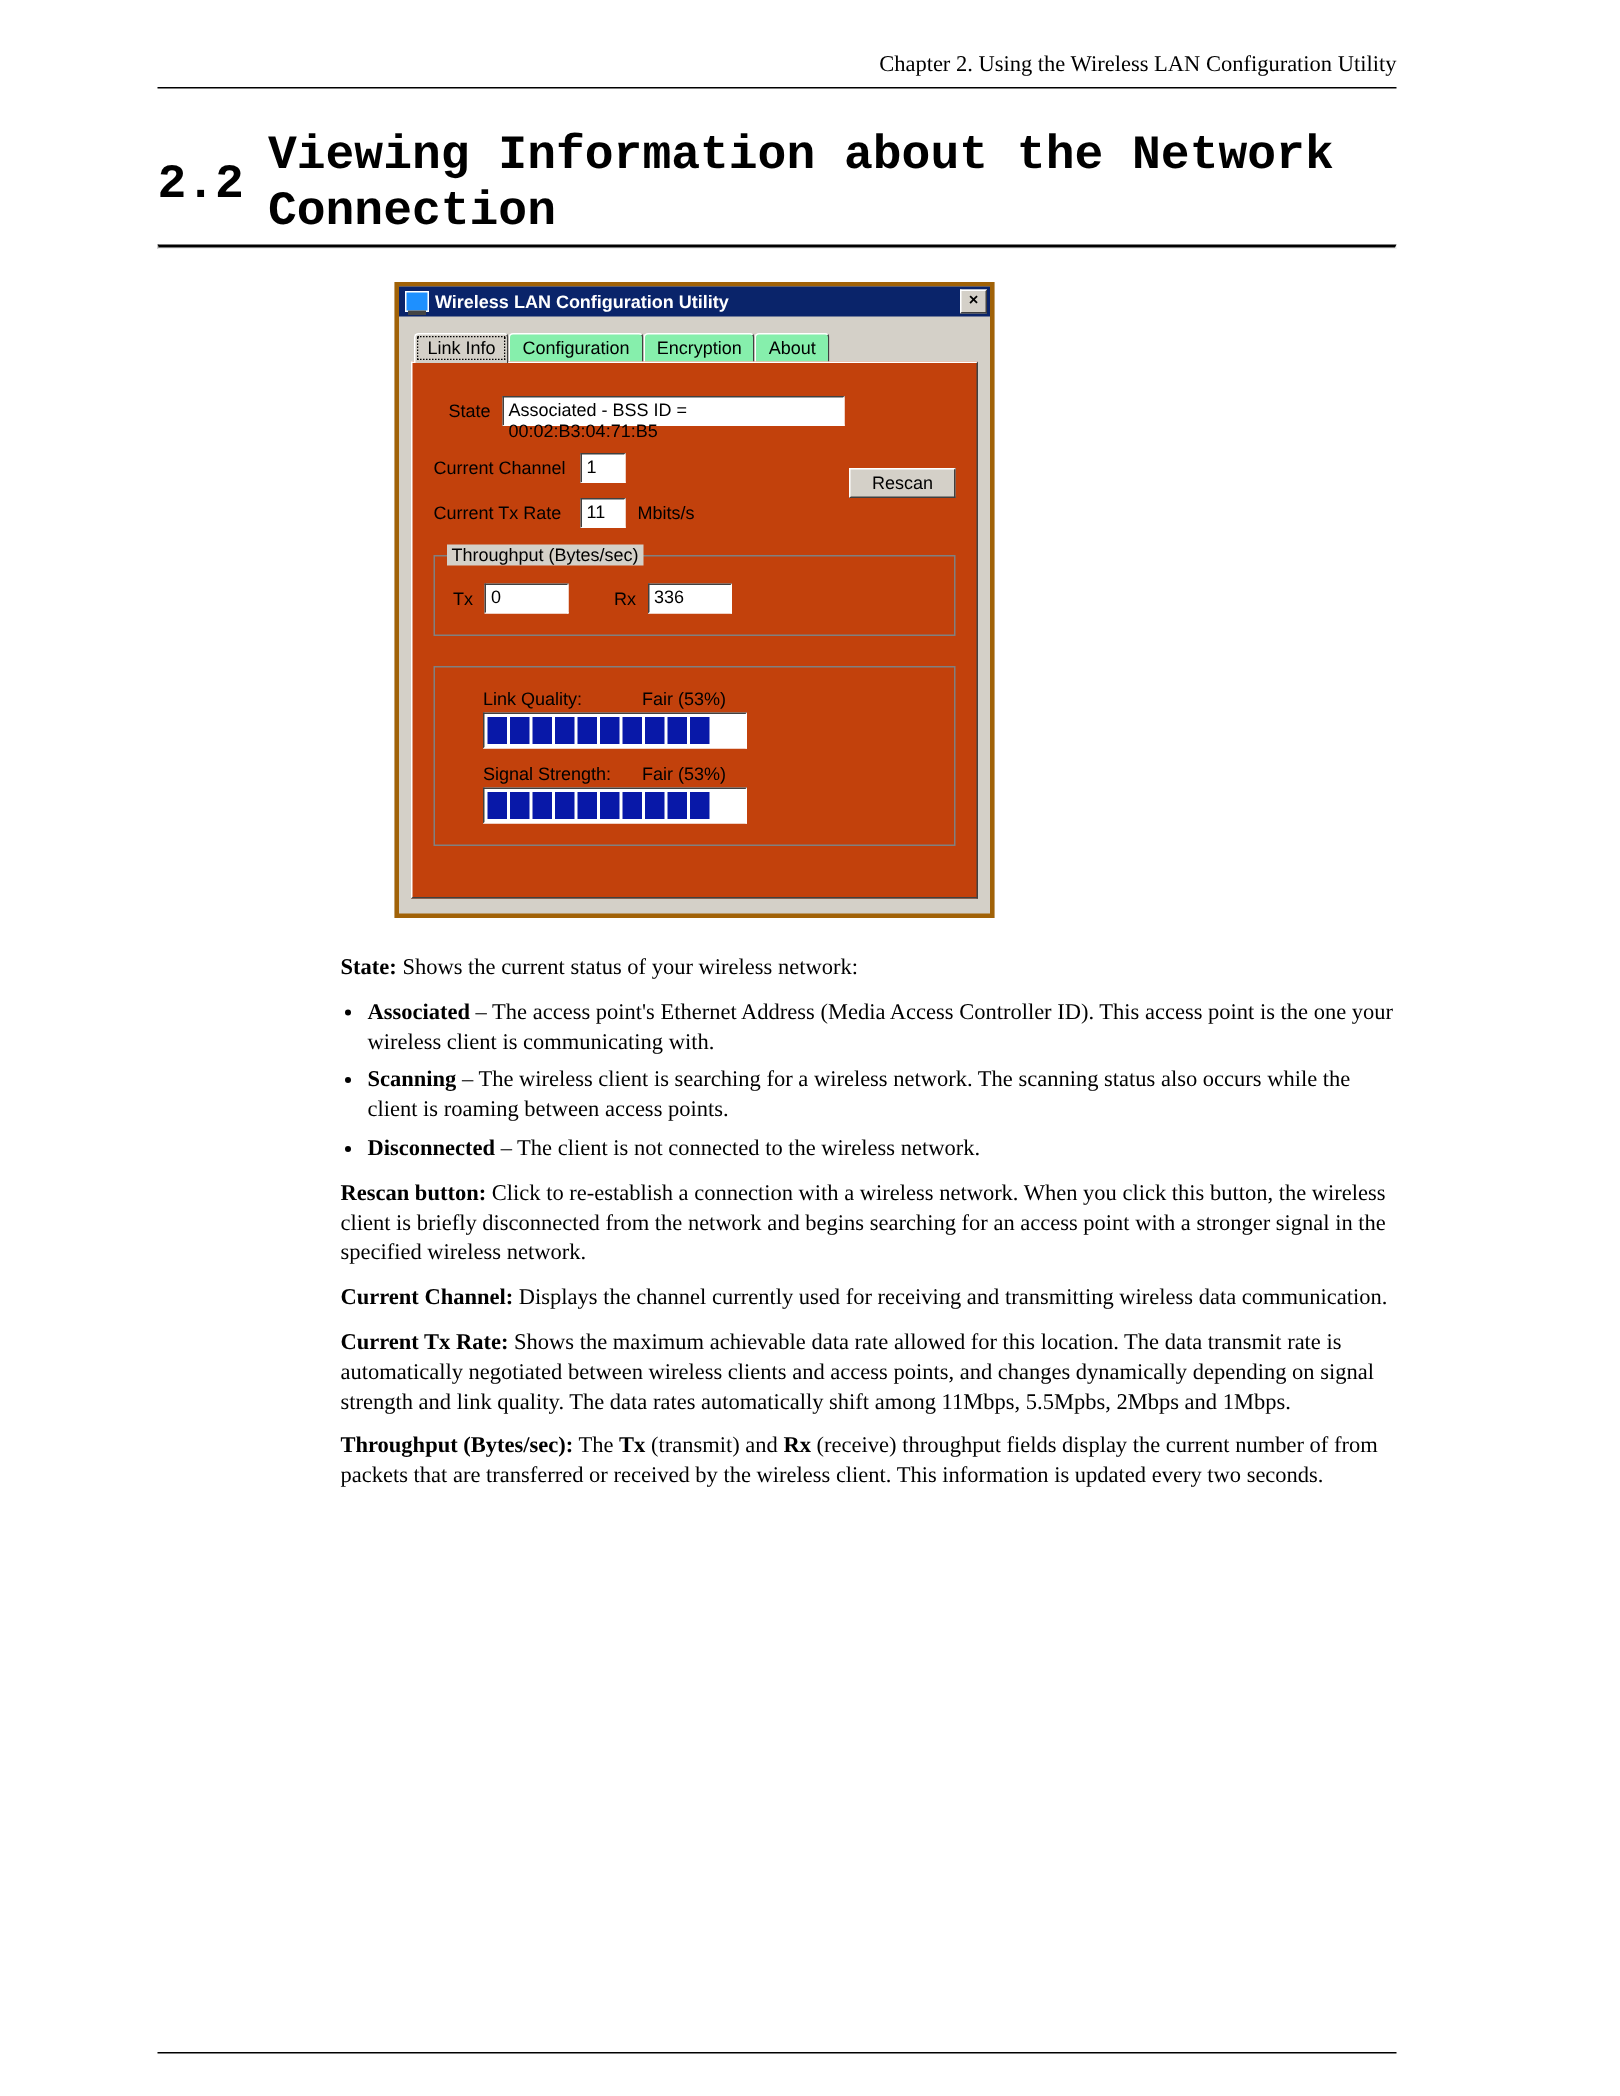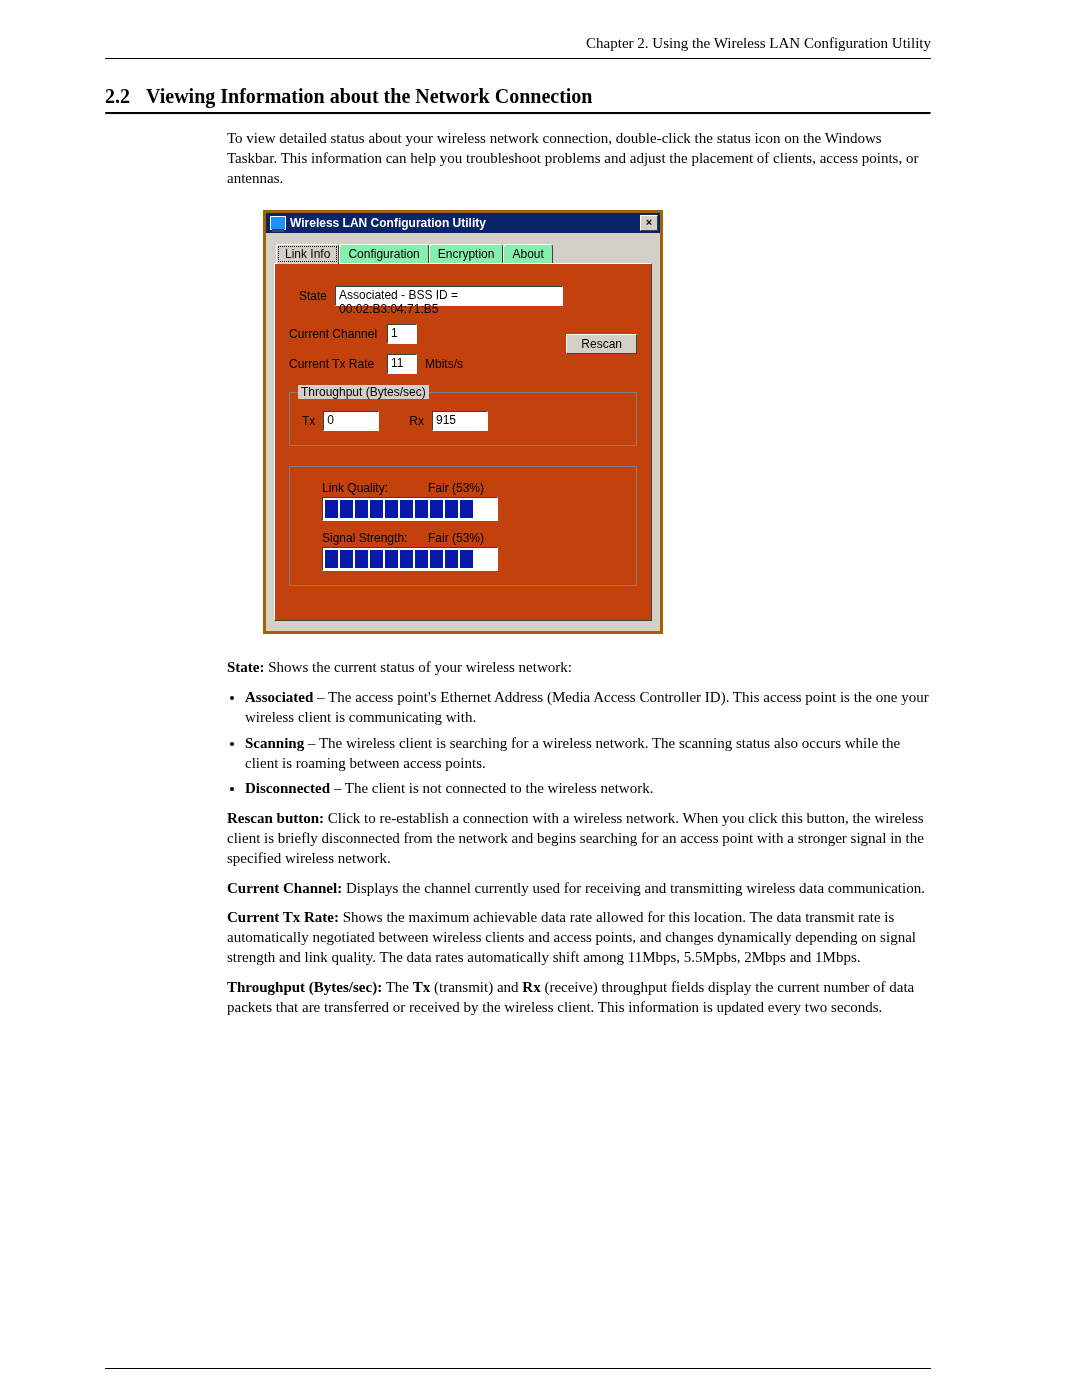--- a/index.html
+++ b/index.html
@@ -24,23 +24,23 @@
   }
   .rule {
     border: none;
     border-top: 1.5px solid #000;
     margin: 0;
   }
   .rule.thin {
     border-top: 1px solid #000;
   }
   .section-title {
-    font-family: Liberation Serif, serif;
+    font-family: Liberation Mono, monospace;
     font-weight: bold;
-    font-size: 20px;
+    font-size: 32px;
     margin: 26px 0 2px 0;
     display: flex;
     gap: 16px;
     align-items: center;
   }
   .section-num { flex:0 0 auto; }
   .under-rule {
     border-top: 2px solid #000;
     margin: 4px 0 0 0;
   }
@@ -229,21 +229,20 @@
   <div class="chapter-line">Chapter 2. Using the Wireless LAN Configuration Utility</div>
   <hr class="rule thin">
 
   <div class="section-title">
     <span class="section-num">2.2</span>
     <span>Viewing Information about the Network Connection</span>
   </div>
   <hr class="under-rule">
 
   <div class="body-col">
-    <p>To view detailed status about your wireless network connection, double-click the status icon on the Windows Taskbar. This information can help you troubleshoot problems and adjust the placement of clients, access points, or antennas.</p>
 
     <div class="dialog">
       <div class="titlebar">
         <span class="left">
           <span class="sysicon"></span>
           <span>Wireless LAN Configuration Utility</span>
         </span>
         <span class="closebtn">×</span>
       </div>
       <div class="dlg-body">
@@ -277,21 +276,21 @@
 
           <div class="group">
             <span class="legend">Throughput (Bytes/sec)</span>
             <div style="display:flex; gap:30px; align-items:center;">
               <span style="display:flex; align-items:center; gap:8px;">
                 <span>Tx</span>
                 <span class="field" style="width:48px">0</span>
               </span>
               <span style="display:flex; align-items:center; gap:8px;">
                 <span>Rx</span>
-                <span class="field" style="width:48px">915</span>
+                <span class="field" style="width:48px">336</span>
               </span>
             </div>
           </div>
 
           <div class="group" style="padding-top:8px">
             <div class="quality-block">
               <div class="qrow">
                 <span style="width:92px">Link Quality:</span>
                 <span>Fair (53%)</span>
               </div>
@@ -341,21 +340,21 @@
     <p>
       <span class="term">Rescan button:</span><span>  Click to re-establish a connection with a wireless network. When you click this button, the wireless client is briefly disconnected from the network and begins searching for an access point with a stronger signal in the specified wireless network.</span>
     </p>
     <p>
       <span class="term">Current Channel:</span><span> Displays the channel currently used for receiving and transmitting wireless data communication.</span>
     </p>
     <p>
       <span class="term">Current Tx Rate:</span><span> Shows the maximum achievable data rate allowed for this location. The data transmit rate is automatically negotiated between wireless clients and access points, and changes dynamically depending on signal strength and link quality. The data rates automatically shift among 11Mbps, 5.5Mpbs, 2Mbps and 1Mbps.</span>
     </p>
     <p>
-      <span class="term">Throughput (Bytes/sec):</span><span> The </span><span class="term">Tx</span><span> (transmit) and </span><span class="term">Rx</span><span> (receive) throughput fields display the current number of data packets that are transferred or received by the wireless client. This information is updated every two seconds.</span>
+      <span class="term">Throughput (Bytes/sec):</span><span> The </span><span class="term">Tx</span><span> (transmit) and </span><span class="term">Rx</span><span> (receive) throughput fields display the current number of from packets that are transferred or received by the wireless client. This information is updated every two seconds.</span>
     </p>
   </div>
 
   <div class="footer">
     <hr class="rule thin">
   </div>
 
 </div>
 
 </body></html>

